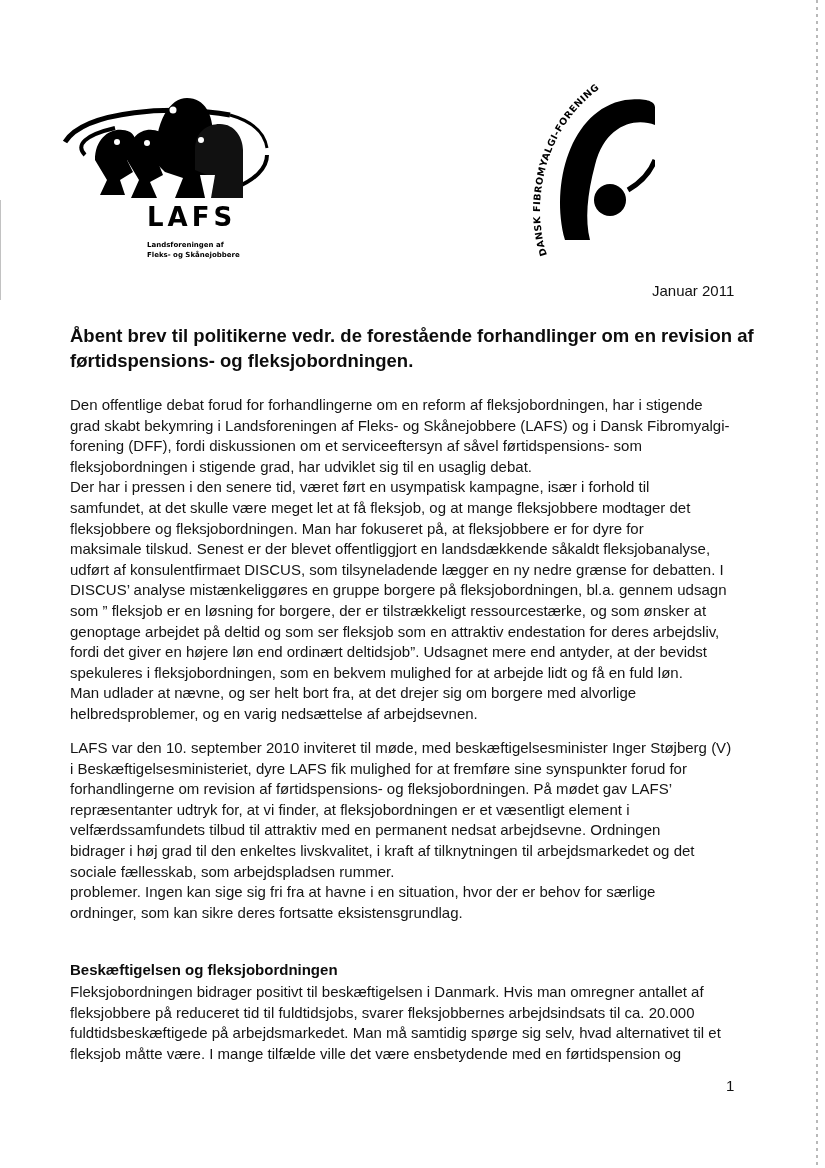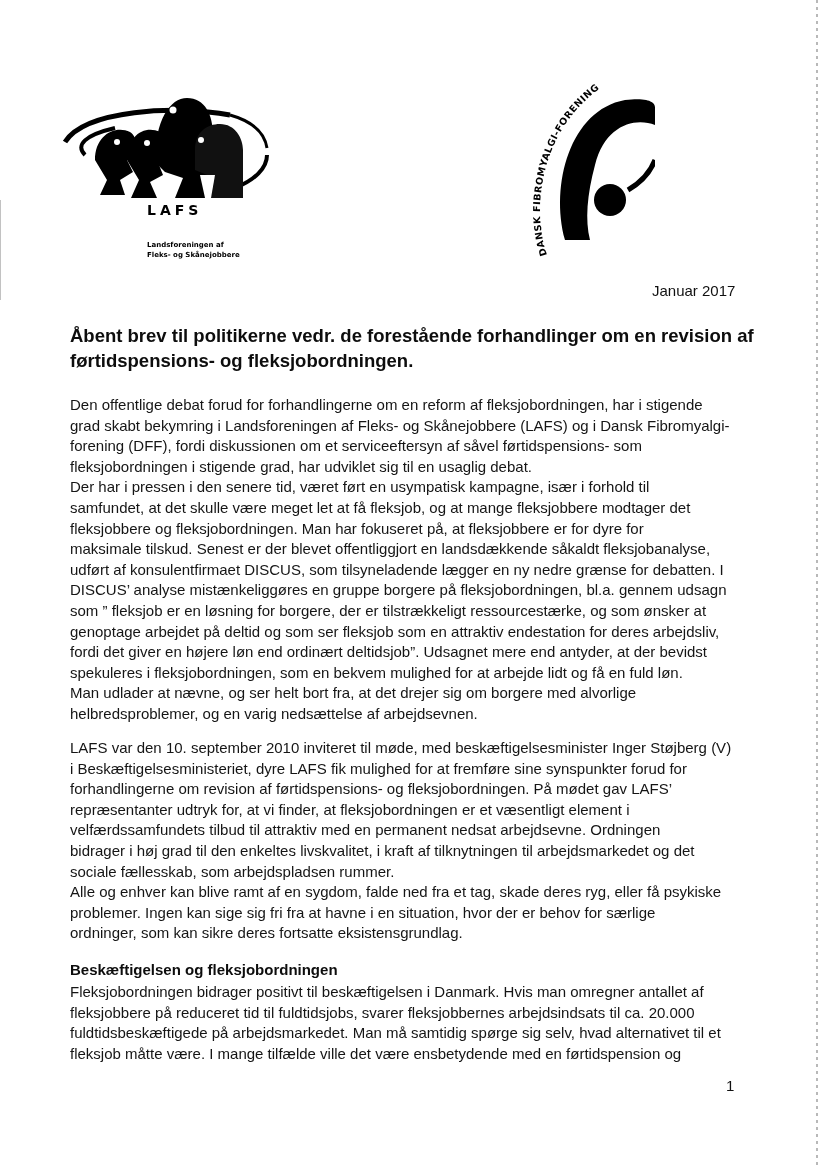--- a/index.html
+++ b/index.html
@@ -19,21 +19,21 @@
     }
     .scan-edge-left {
       position: absolute; left: 0; top: 200px; width: 1px; height: 100px;
       background: #999; opacity: 0.6;
     }
     .lafs-logo { position: absolute; left: 55px; top: 80px; width: 230px; height: 185px; }
     .lafs-logo svg { position: absolute; left: 0; top: 0; }
     .lafs-name {
       position: absolute; left: 92px; top: 122px;
       font-family: "DejaVu Sans", sans-serif; font-weight: bold;
-      font-size: 14px; letter-spacing: 4px; color: #000;
+      font-size: 26px; letter-spacing: 4px; color: #000;
     }
     .lafs-sub {
       position: absolute; left: 92px; top: 160px;
       font-family: "DejaVu Sans", sans-serif; font-weight: bold;
       font-size: 7px; line-height: 10px; color: #000;
     }
     .dff-logo { position: absolute; left: 525px; top: 55px; width: 130px; height: 210px; }
     .date {
       position: absolute; left: 652px; top: 282px;
       font-family: "Liberation Sans", sans-serif; font-size: 15px; color: #111;
@@ -105,21 +105,21 @@
       <textPath href="#dffArc">DANSK FIBROMYALGI-FORENING</textPath>
     </text>
     <g>
       <path d="M 40 185 C 25 130, 45 55, 100 45 C 125 42, 130 48, 130 52 L 130 70 C 110 62, 80 70, 70 110 C 62 140, 60 165, 65 185 Z" fill="#000"></path>
       <circle cx="85" cy="145" r="16" fill="#000"></circle>
       <path d="M 103 135 C 115 128, 125 118, 130 105" stroke="#000" stroke-width="5" fill="none"></path>
     </g>
   </svg>
 </div>
 
-<div class="date">Januar 2017</div>
+<div class="date">Januar 2011</div>
 
 <div class="title">
   <span class="line">Åbent brev til politikerne vedr. de forestående forhandlinger om en revision af</span>
   <span class="line">førtidspensions- og fleksjobordningen.</span>
 </div>
 
 <div class="body-text para1">
   <span class="line">Den offentlige debat forud for forhandlingerne om en reform af fleksjobordningen, har i stigende</span>
   <span class="line">grad skabt bekymring i Landsforeningen af Fleks- og Skånejobbere (LAFS) og i Dansk Fibromyalgi-</span>
   <span class="line">forening (DFF), fordi diskussionen om et serviceeftersyn af såvel førtidspensions- som</span>
@@ -139,21 +139,20 @@
 </div>
 
 <div class="body-text para2">
   <span class="line">LAFS var den 10. september 2010 inviteret til møde, med beskæftigelsesminister Inger Støjberg (V)</span>
   <span class="line">i Beskæftigelsesministeriet, dyre LAFS fik mulighed for at fremføre sine synspunkter forud for</span>
   <span class="line">forhandlingerne om revision af førtidspensions- og fleksjobordningen. På mødet gav LAFS’</span>
   <span class="line">repræsentanter udtryk for, at vi finder, at fleksjobordningen er et væsentligt element i</span>
   <span class="line">velfærdssamfundets tilbud til attraktiv med en permanent nedsat arbejdsevne. Ordningen</span>
   <span class="line">bidrager i høj grad til den enkeltes livskvalitet, i kraft af tilknytningen til arbejdsmarkedet og det</span>
   <span class="line">sociale fællesskab, som arbejdspladsen rummer.</span>
-  <span class="line">Alle og enhver kan blive ramt af en sygdom, falde ned fra et tag, skade deres ryg, eller få psykiske</span>
   <span class="line">problemer. Ingen kan sige sig fri fra at havne i en situation, hvor der er behov for særlige</span>
   <span class="line">ordninger, som kan sikre deres fortsatte eksistensgrundlag.</span>
 </div>
 
 <div class="heading2">Beskæftigelsen og fleksjobordningen</div>
 
 <div class="body-text para3">
   <span class="line">Fleksjobordningen bidrager positivt til beskæftigelsen i Danmark. Hvis man omregner antallet af</span>
   <span class="line">fleksjobbere på reduceret tid til fuldtidsjobs, svarer fleksjobbernes arbejdsindsats til ca. 20.000</span>
   <span class="line">fuldtidsbeskæftigede på arbejdsmarkedet. Man må samtidig spørge sig selv, hvad alternativet til et</span>

